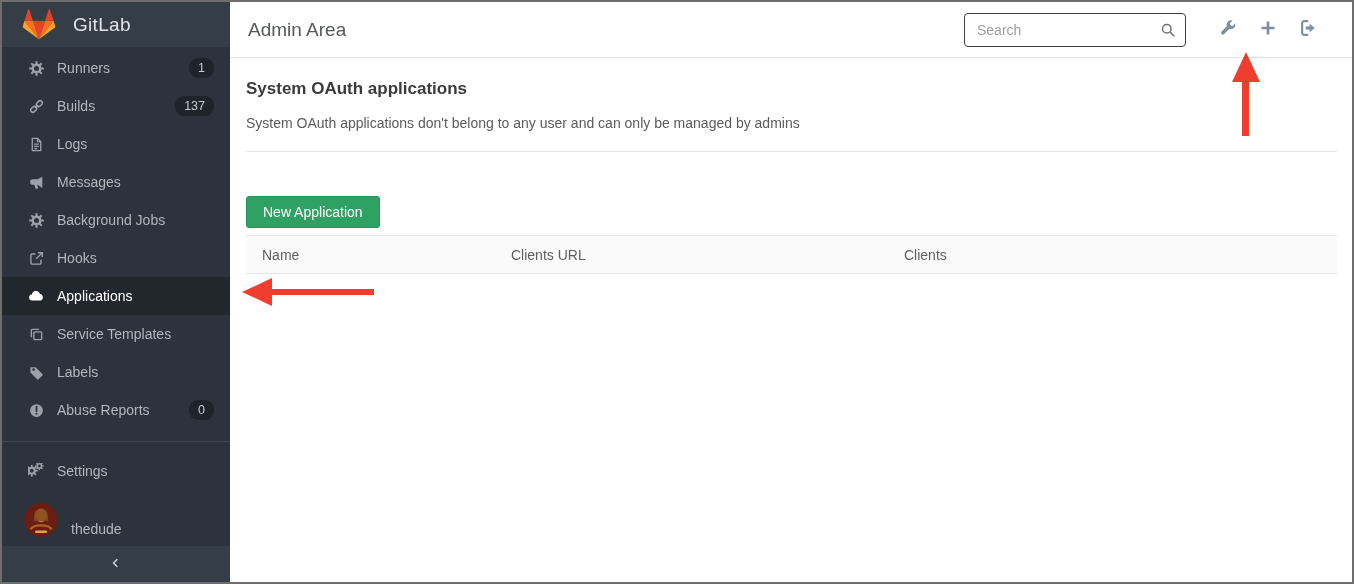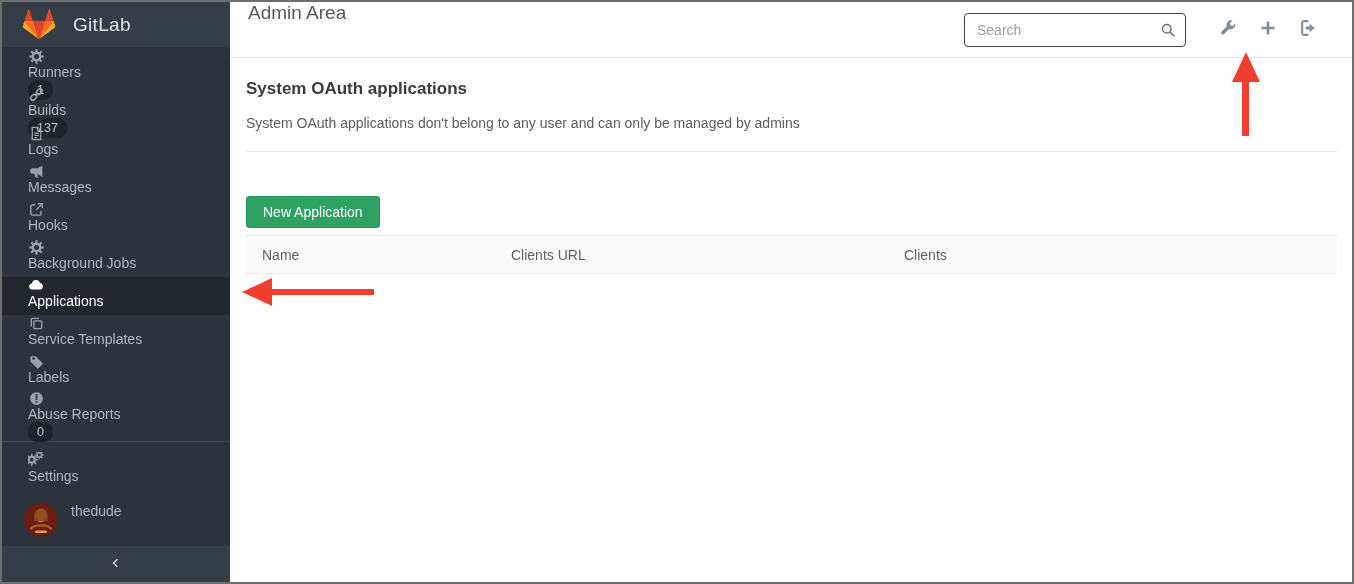--- a/index.html
+++ b/index.html
@@ -24,49 +24,49 @@
   }
   .sidebar-header {
     height: 45px; display: flex; align-items: center;
     background: var(--sidebar_header_bg, #353d46);
     padding-left: 20px; cursor: pointer;
   }
   .sidebar-header svg { flex: 0 0 auto; }
   .brand-name { color: #dfe3e7; font-size: 19px; margin-left: 17px; letter-spacing: .3px; }
   .nav { margin-top: 2px; }
   .nav-item {
-    display: flex; align-items: flex-start; height: 38px;
-    padding: 0 16px 0 26px; font-size: 14px; cursor: pointer; flex-direction: column;
+    display: flex; align-items: center; height: 38px;
+    padding: 0 16px 0 26px; font-size: 14px; cursor: pointer;
   }
   .nav-item .icon { width: 16px; height: 16px; margin-right: 13px; display: inline-flex; align-items: center; justify-content: center; color: #9ba1a8; }
   .nav-item .label { flex: 1; }
   .nav-item.active { background: var(--sidebar_active_bg, #22272e); color: #fff; }
   .nav-item.active .icon { color: #fff; }
   .badge {
     background: var(--badge_bg, #1f242b); color: #c6cacf;
     border-radius: 9px; font-size: 12.5px; padding: 2px 9px; line-height: 1.3;
   }
   .sidebar-divider { border-top: 1px solid #3d454f; margin: 12px 0 0 0; }
   .settings-item { margin-top: 10px; }
   .user-item {
-    display: flex; align-items: flex-start; padding: 9px 16px 9px 22px;
+    display: flex; align-items: flex-end; padding: 9px 16px 9px 22px;
     margin-top: 4px; font-size: 14px; cursor: pointer;
   }
   .avatar { width: 34px; height: 34px; border-radius: 50%; margin-right: 13px; overflow: hidden; flex: 0 0 auto; }
   .collapse-bar {
     position: absolute; left: 0; right: 0; bottom: 0; height: 36px;
     background: var(--sidebar_header_bg, #353d46);
     border: none; color: #cfd3d7; cursor: pointer;
     display: flex; align-items: center; justify-content: center;
   }
   
   .topbar {
     position: absolute; left: 228px; right: 0; top: 0; height: 56px;
     background: #fff; border-bottom: 1px solid #e4e4e4;
-    display: flex; padding: 0 24px 0 18px;
+    display: flex; align-items: center; padding: 0 24px 0 18px;
   }
   .page-title { font-size: 19px; color: #55585c; font-weight: 400; flex: 0 0 auto; }
   .topbar-right { margin-left: auto; display: flex; align-items: center; }
   .search-wrap { position: relative; margin-right: 22px; }
   .search-input {
     width: 222px; height: 34px; border: 1px solid #404040; border-radius: 4px;
     padding: 0 34px 0 12px; font-size: 14px; color: #444;
     font-family: "Liberation Sans", sans-serif; outline: none;
   }
   .search-input::placeholder { color: #9e9e9e; }
@@ -166,45 +166,45 @@
       <div class="nav-item">
         <span class="icon">
           <svg viewBox="0 0 16 16" width="15" height="15" fill="currentColor">
               <path d="M14.2 1.8v12l-5-3.4H8.7l.9 2.9a1 1 0 0 1-1 1.3h-.9a1 1 0 0 1-1-.7l-1-3.5H4.2a3 3 0 0 1 0-6h5z"></path>
             </svg>
         </span>
         <span class="label">Messages</span>
       </div>
       <div class="nav-item">
         <span class="icon">
-          <svg viewBox="0 0 16 16" width="15" height="15" fill="none" stroke="currentColor" stroke-width="1.5">
-              <path d="M12.8 9.2v3.6a1.2 1.2 0 0 1-1.2 1.2H3.2A1.2 1.2 0 0 1 2 12.8V4.4a1.2 1.2 0 0 1 1.2-1.2h3.6"></path>
-              <path d="M9.6 1.8h4.6v4.6"></path>
-              <path d="M14 2L7.6 8.4"></path>
-            </svg>
-        </span>
-        <span class="label">Hooks</span>
-      </div>
-      <div class="nav-item">
-        <span class="icon">
           <svg viewBox="0 0 16 16" width="15" height="15" fill="currentColor">
               <circle cx="8" cy="8" r="4" fill="none" stroke="currentColor" stroke-width="2.6"></circle>
               <rect x="6.9" y="0.2" width="2.2" height="3.2"></rect>
               <rect x="6.9" y="12.6" width="2.2" height="3.2"></rect>
               <rect x="0.2" y="6.9" width="3.2" height="2.2"></rect>
               <rect x="12.6" y="6.9" width="3.2" height="2.2"></rect>
               <g transform="rotate(45 8 8)">
                 <rect x="6.9" y="0.2" width="2.2" height="3.2"></rect>
                 <rect x="6.9" y="12.6" width="2.2" height="3.2"></rect>
                 <rect x="0.2" y="6.9" width="3.2" height="2.2"></rect>
                 <rect x="12.6" y="6.9" width="3.2" height="2.2"></rect>
               </g>
             </svg>
         </span>
         <span class="label">Background Jobs</span>
+      </div>
+      <div class="nav-item">
+        <span class="icon">
+          <svg viewBox="0 0 16 16" width="15" height="15" fill="none" stroke="currentColor" stroke-width="1.5">
+              <path d="M12.8 9.2v3.6a1.2 1.2 0 0 1-1.2 1.2H3.2A1.2 1.2 0 0 1 2 12.8V4.4a1.2 1.2 0 0 1 1.2-1.2h3.6"></path>
+              <path d="M9.6 1.8h4.6v4.6"></path>
+              <path d="M14 2L7.6 8.4"></path>
+            </svg>
+        </span>
+        <span class="label">Hooks</span>
       </div>
       <div class="nav-item active">
         <span class="icon">
           <svg viewBox="0 0 16 16" width="16" height="16" fill="currentColor">
               <path d="M12.1 12.6H4.4a3 3 0 0 1-.5-6 4.1 4.1 0 0 1 8-.7 3.4 3.4 0 0 1 .2 6.7z"></path>
             </svg>
         </span>
         <span class="label">Applications</span>
       </div>
       <div class="nav-item">

